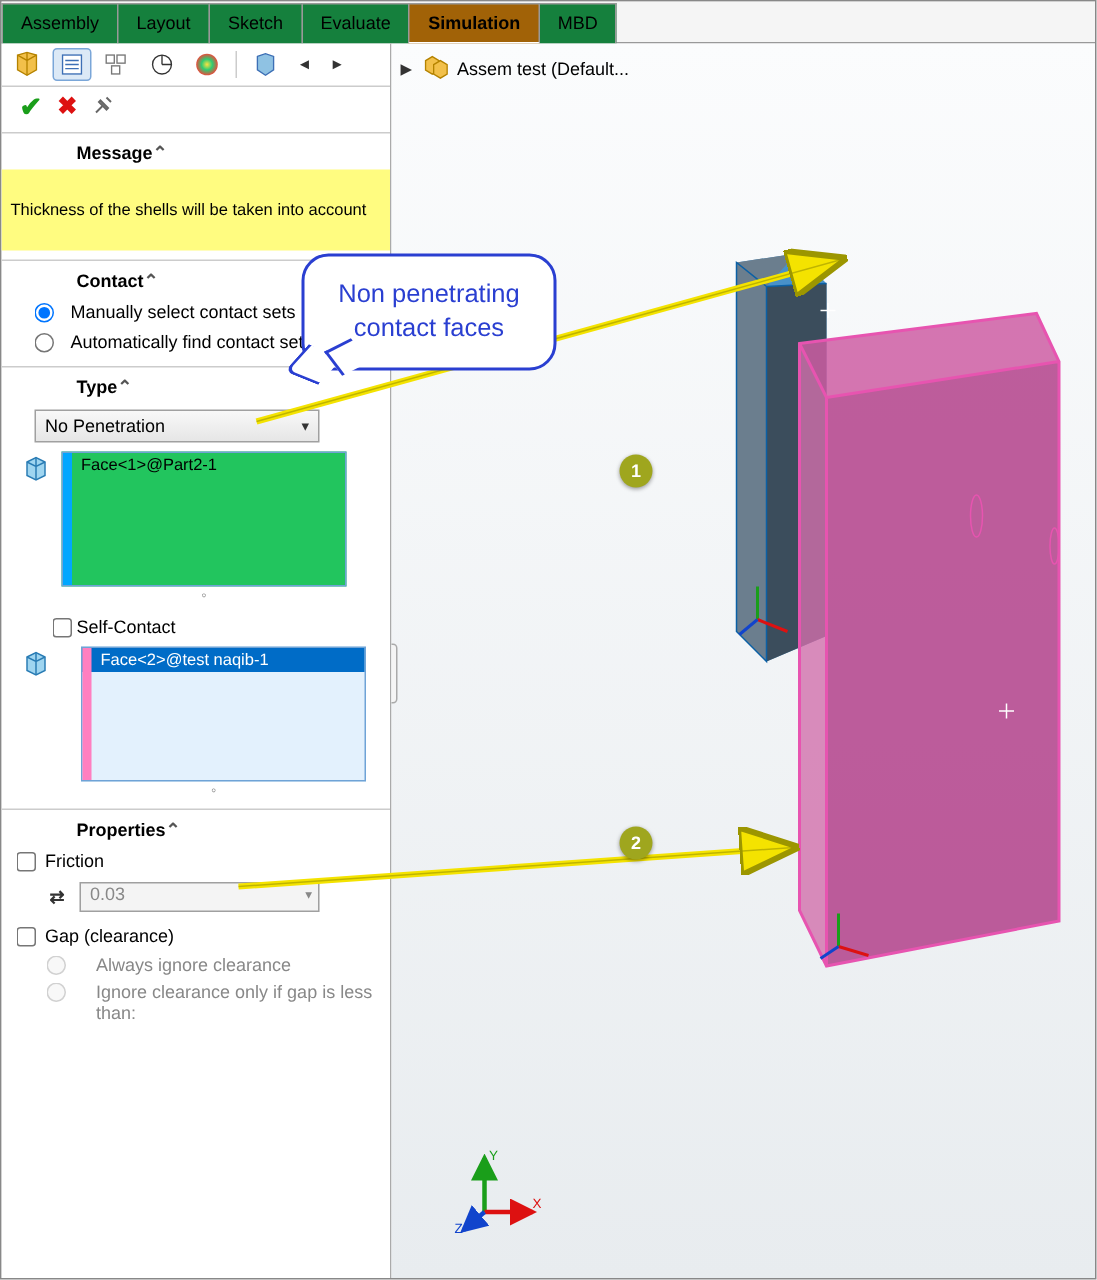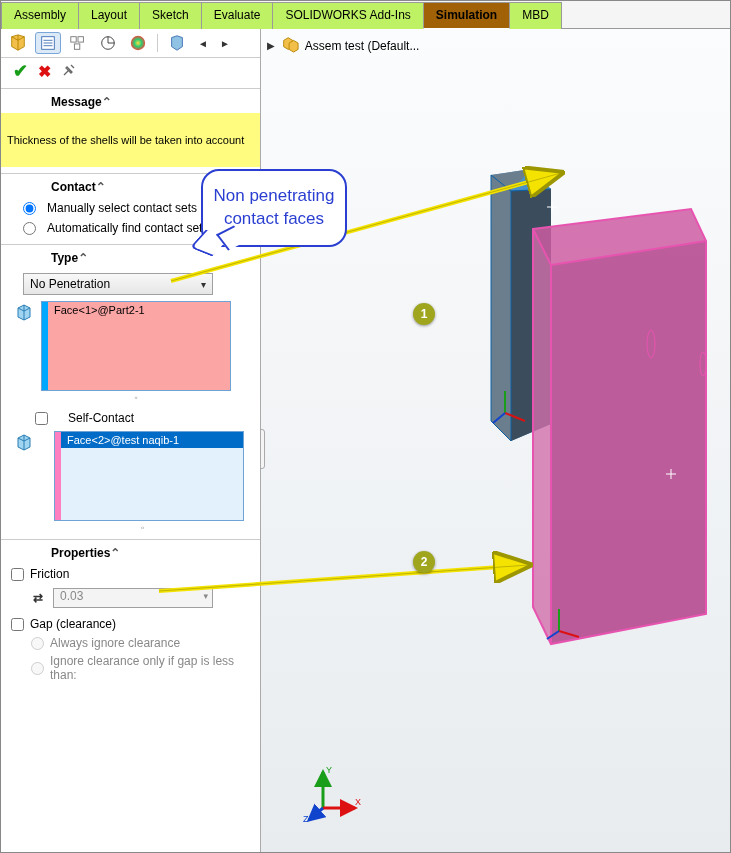--- a/index.html
+++ b/index.html
@@ -20,21 +20,21 @@
     display: flex;
     align-items: stretch;
     height: 28px;
     background: #f5f5f5;
     border-bottom: 1px solid #999;
   }
   .tab {
     padding: 5px 12px 4px;
     border: 1px solid #999;
     border-bottom: none;
-    background: #bef264;
+    background: #15803d;
     margin-right: -1px;
     position: relative;
     top: 1px;
     white-space: nowrap;
     cursor: pointer;
   }
   .tab.active {
     background: #a16207;
     font-weight: bold;
     border-bottom: 1px solid #fff;
@@ -173,21 +173,21 @@
     display: flex;
     align-items: center;
     justify-content: center;
   }
   .cube-icon svg { width: 20px; height: 20px; }
   .selbox {
     border: 1px solid #6fa3d6;
     width: 190px;
     height: 90px;
     position: relative;
-    background: #fca5a5;
+    background: #22c55e;
   }
   .selbox .stripe {
     position: absolute;
     left: 0; top: 0; bottom: 0;
     width: 6px;
   }
   .selbox .item {
     padding: 2px 4px 2px 12px;
     font-size: 11px;
   }
@@ -200,21 +200,21 @@
   }
   .handle-dot {
     text-align: center;
     color: #888;
     font-size: 10px;
     margin-top: 1px;
   }
   .self-contact {
     display: flex;
     align-items: center;
-    gap: 20px;
+    gap: 3px;
     padding: 8px 4px 6px 24px;
     cursor: pointer;
   }
   .friction-row, .gap-row {
     display: flex;
     align-items: center;
     gap: 6px;
     padding: 3px 0;
   }
   .friction-val {
@@ -237,22 +237,22 @@
     height: 20px;
     border: 1px solid #a0a0a0;
     padding: 0 18px 0 6px;
     background: #f4f4f4;
     color: #888;
     position: relative;
   }
   .gap-sub {
     padding: 2px 0 2px 20px;
     display: flex;
-    align-items: center;
-    gap: 6px;
+    align-items: flex-start;
+    gap: 20px;
     color: #888;
   }
   .gap-sub input[type=radio] { margin-top: 1px; }
 
   
   .vp-header {
     position: absolute;
     top: 6px; left: 6px;
     display: flex;
     align-items: center;
@@ -288,21 +288,21 @@
     left: 40px;
     width: 60px;
     height: 60px;
   }
 
   
   .callout {
     position: absolute;
     top: 168px;
     left: 200px;
-    width: 146px;
+    width: 170px;
     padding: 14px 10px;
     border: 2px solid #2a3fd1;
     border-radius: 18px;
     background: #fff;
     color: #2a3fd1;
     font-family: Verdana, sans-serif;
     font-size: 17px;
     font-weight: 500;
     text-align: center;
     line-height: 1.35;
@@ -353,21 +353,20 @@
   .arrow-svg { position: absolute; pointer-events: none; z-index: 7; }
 </style>
 </head>
 <body>
 
 <div class="tabbar">
   <div class="tab">Assembly</div>
   <div class="tab">Layout</div>
   <div class="tab">Sketch</div>
   <div class="tab">Evaluate</div>
-  <div class="tab">SOLIDWORKS Add-Ins</div>
   <div class="tab active">Simulation</div>
   <div class="tab">MBD</div>
 </div>
 
 <div class="main">
 
   <div class="sidebar">
 
     <div class="side-toolbar">
       <div class="tb-btn">

